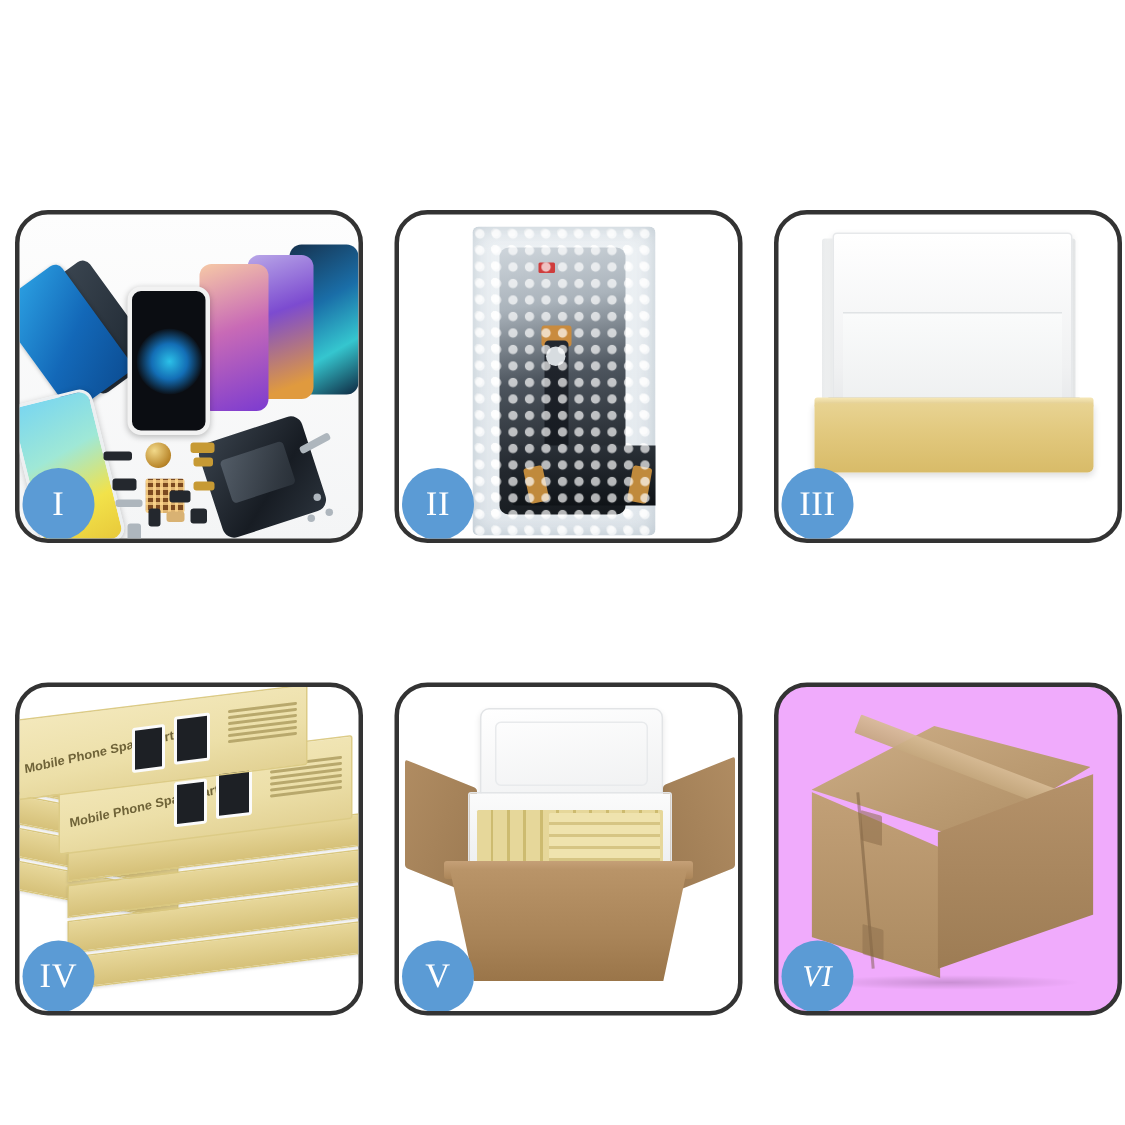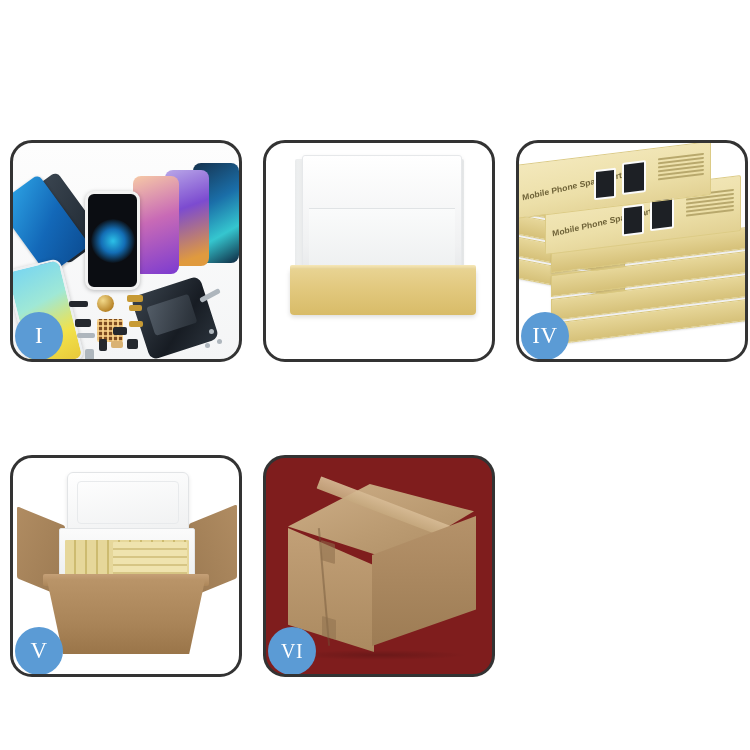--- a/index.html
+++ b/index.html
@@ -322,21 +322,21 @@
     border-radius:1px;
   }
   .v-goods2{
     position:absolute; left:100px; top:84px; width:74px; height:38px;
     background:
       repeating-linear-gradient(0deg,#efe3ae 0 6px,#d6c584 6px 8px);
     border-radius:1px;
   }
 
   
-  .p6{ background:#7f1d1d; }
+  .p6{ background:#f0abfc;font-style:italic; }
   .c-top{
     position:absolute; left:22px; top:26px; width:186px; height:76px;
     background:linear-gradient(160deg,#cdae87 0%,#bb9b72 55%,#ad8d64 100%);
     clip-path:polygon(44% 0,100% 36%,56% 100%,0 56%);
   }
   .c-left{
     position:absolute; left:22px; top:70px; width:86px; height:124px;
     background:linear-gradient(180deg,#c2a077,#ab8a60);
     clip-path:polygon(0 0,100% 30%,100% 100%,0 78%);
   }
@@ -402,30 +402,49 @@
       <div class="chip blk" style="left:114px;top:196px;width:11px;height:10px"></div>
       <div class="chip gold" style="left:116px;top:178px;width:14px;height:6px"></div>
       <div class="chip slv" style="left:196px;top:186px;width:5px;height:5px;border-radius:50%"></div>
       <div class="chip slv" style="left:204px;top:196px;width:5px;height:5px;border-radius:50%"></div>
       <div class="chip slv" style="left:192px;top:200px;width:5px;height:5px;border-radius:50%"></div>
       <div class="chip slv" style="left:186px;top:150px;width:22px;height:5px;transform:rotate(-28deg)"></div>
     </div>
     <div class="badge">I</div>
   </div>
 
+  <div class="panel p2">
+    <div class="panel-photo">
+      <div class="bw-bag">
+        <div class="bw-lcd">
+          <div class="bw-red"></div>
+          <div class="bw-tab"></div>
+          <div class="bw-flex"></div>
+          <div class="bw-dot"></div>
+          <div class="bw-bottom">
+            <span class="g1"></span>
+            <span class="g2"></span>
+          </div>
+        </div>
+        <div class="bw-over"></div>
+      </div>
+    </div>
+    <div class="badge">II</div>
+  </div>
 
   <div class="panel p3">
     <div class="panel-photo">
       <div class="bx3-lid-l"></div>
       <div class="bx3-lid-r"></div>
       <div class="bx3-foam"></div>
       <div class="bx3-inner"></div>
       <div class="bx3-lip"></div>
       <div class="bx3-tray"></div>
     </div>
+    <div class="badge">III</div>
   </div>
 
   <div class="panel p4">
     <div class="panel-photo">
       <div class="stack">
 
         <div class="kbox side" style="left:-2px;top:60px;width:108px;height:20px;transform:skewY(11deg)"></div>
         <div class="kbox side" style="left:-2px;top:82px;width:108px;height:20px;transform:skewY(11deg)"></div>
         <div class="kbox side" style="left:-2px;top:104px;width:108px;height:20px;transform:skewY(11deg)"></div>
         <div class="kbox side" style="left:-2px;top:126px;width:108px;height:20px;transform:skewY(11deg)"></div>

